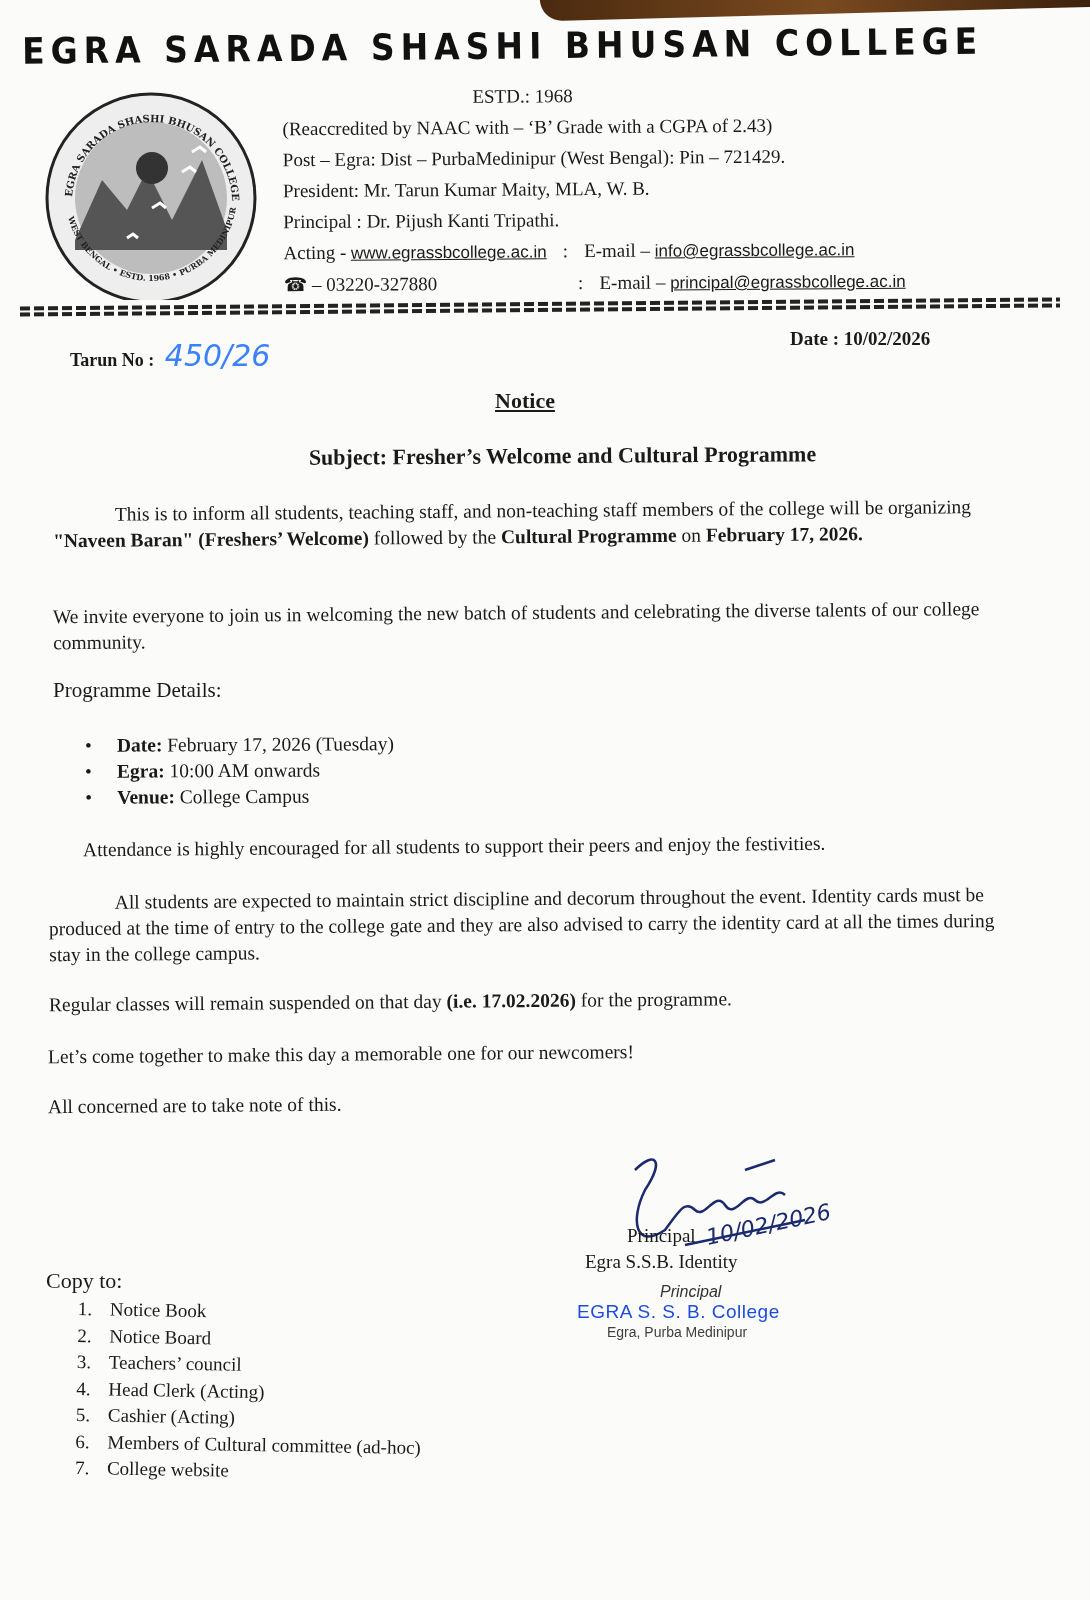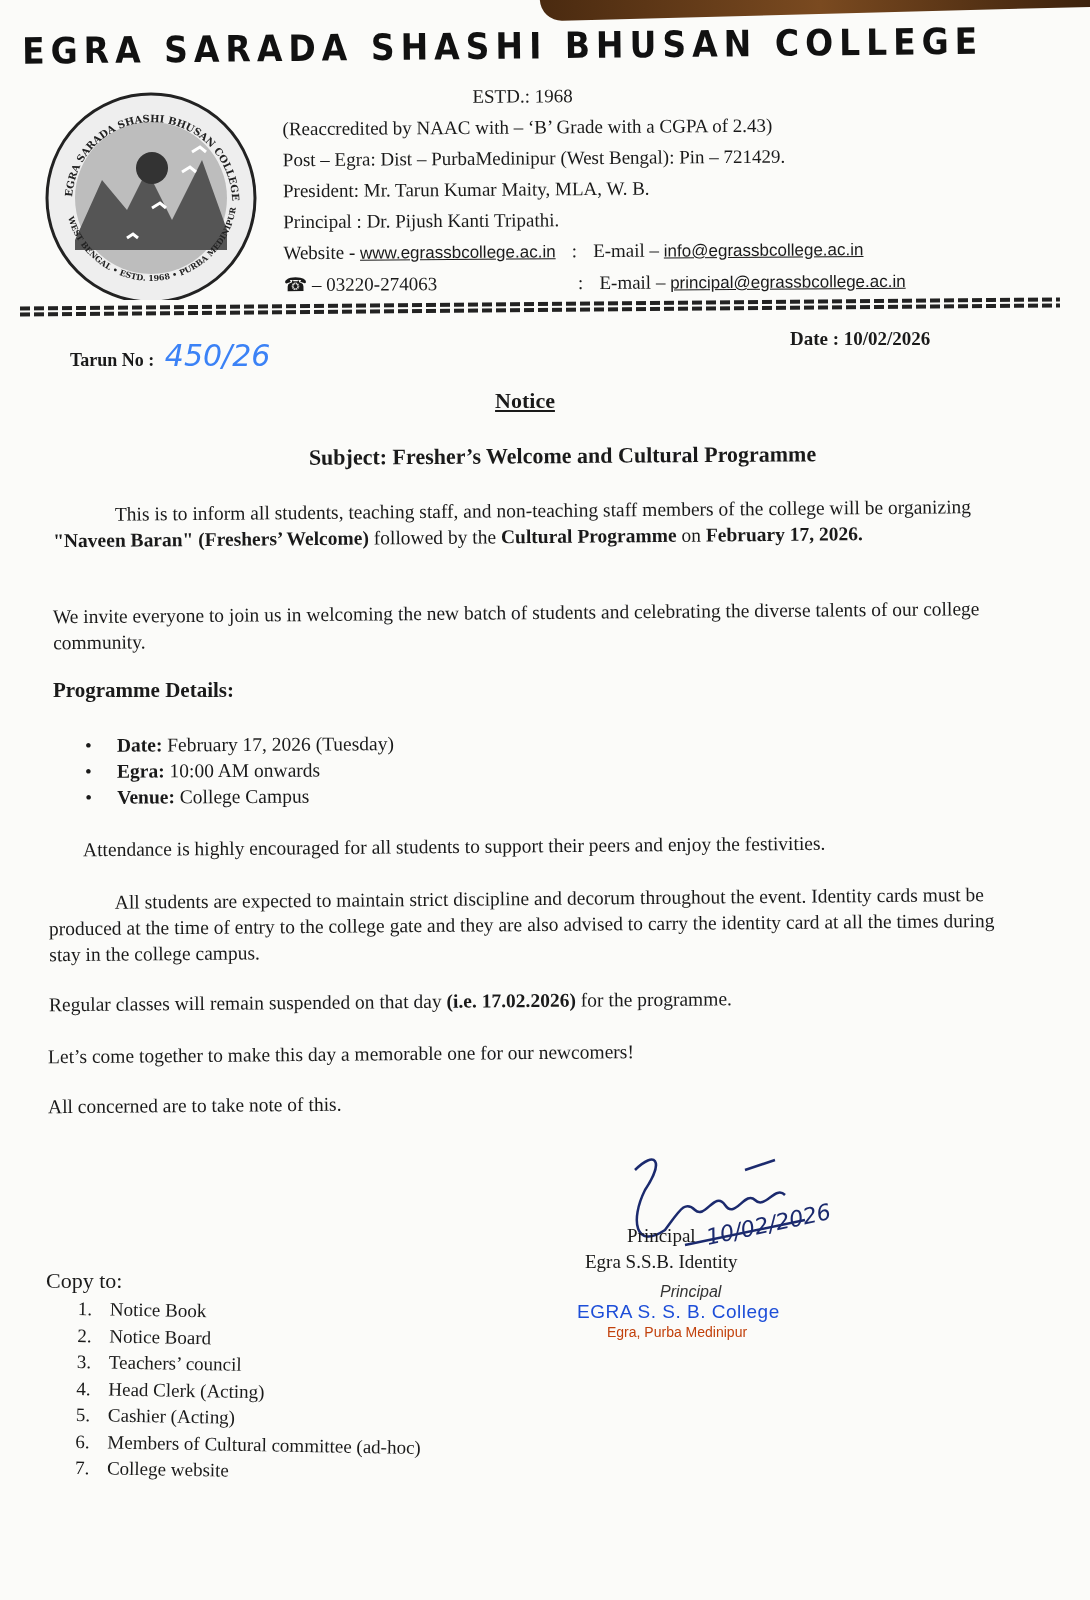--- a/index.html
+++ b/index.html
@@ -19,35 +19,35 @@
   .rule { position:absolute; left:20px; top:300px; width:1040px; height:20px; transform:rotate(-0.5deg); }
   .rule div { height:4px; margin:2px 0; background:repeating-linear-gradient(90deg,#222 0 10px,transparent 10px 14px); }
   .notice-no { position:absolute; left:70px; top:338px; font-weight:bold; font-size:18px; }
   .notice-no .hand { font-family:"DejaVu Sans", sans-serif; font-style:italic; font-weight:normal; font-size:30px; color:#3b82f6; margin-left:6px; }
   .date { position:absolute; left:790px; top:328px; font-weight:bold; font-size:19px; }
   .title { position:absolute; left:0; width:1050px; top:388px; text-align:center; font-weight:bold; font-size:22px; text-decoration:underline; }
   .subject { position:absolute; left:0; width:1125px; top:443px; text-align:center; font-weight:bold; font-size:22px; transform:rotate(-0.4deg); }
   .para { position:absolute; left:53px; width:965px; font-size:19.5px; line-height:26px; transform:rotate(-0.5deg); }
   .p1 { top:498px; text-indent:62px; }
   .p2 { top:600px; }
-  .h-details { position:absolute; left:53px; top:678px; font-weight:bold; font-size:21px; }
+  .h-details { position:absolute; left:53px; top:678px; font-weight:normal; font-size:21px; }
   .details { position:absolute; left:85px; top:732px; font-size:19.5px; line-height:26px; list-style:none; margin:0; padding:0; transform:rotate(-0.3deg); }
   .details li::before { content:"•"; display:inline-block; width:32px; }
   .p3 { top:833px; left:83px; }
   .p4 { top:886px; left:49px; text-indent:66px; }
   .p5 { top:988px; left:49px; }
   .p6 { top:1040px; left:48px; }
   .p7 { top:1090px; left:48px; }
   .sign-block { position:absolute; left:585px; top:1150px; width:300px; height:200px; }
   .signature { position:absolute; left:40px; top:0; }
   .sig-principal { position:absolute; left:42px; top:75px; font-size:19px; }
   .sig-college { position:absolute; left:0; top:101px; font-size:19px; }
   .stamp-principal { position:absolute; left:75px; top:133px; font-family:"Liberation Sans", sans-serif; font-style:italic; font-size:16px; color:#333; }
   .stamp-college { position:absolute; left:-8px; top:151px; font-family:"Liberation Sans", sans-serif; font-size:19px; color:#1d4ed8; letter-spacing:0.5px; }
-  .stamp-place { position:absolute; left:22px; top:174px; font-family:"Liberation Sans", sans-serif; font-size:14px; color:#c2410c; }
+  .stamp-place { position:absolute; left:22px; top:174px; font-family:"Liberation Sans", sans-serif; font-size:14px; color:#404040; }
   .hand-date { position:absolute; left:120px; top:62px; font-family:"DejaVu Sans", sans-serif; font-style:italic; font-size:22px; color:#1b2a6e; transform:rotate(-12deg); }
   .copy-to { position:absolute; left:46px; top:1268px; font-size:22px; }
   .copy-list { position:absolute; left:78px; top:1296px; margin:0; padding:0; list-style:none; font-size:19px; line-height:26.5px; transform:rotate(1deg); transform-origin:left top; }
   .copy-list li span.num { display:inline-block; width:32px; }
 </style>
 </head>
 <body>
 
 <div class="top-strip"></div>
 
@@ -71,27 +71,27 @@
   </text>
 </svg>
 
 <div class="header-lines">
   <div class="estd">ESTD.: 1968</div>
   <div>(Reaccredited by NAAC with – ‘B’  Grade with a CGPA of 2.43)</div>
   <div>Post – Egra:  Dist – PurbaMedinipur (West Bengal):  Pin – 721429.</div>
   <div>President: Mr. Tarun Kumar Maity, MLA, W. B.</div>
   <div>Principal :  Dr. Pijush Kanti Tripathi.</div>
   <div>
-    <span>Website - </span><span class="link">www.egrassbcollege.ac.in</span>
+    <span>Acting - </span><span class="link">www.egrassbcollege.ac.in</span>
     <span class="sep">:</span>
     <span>E-mail – </span><span class="link">info@egrassbcollege.ac.in</span>
   </div>
   <div>
     <span>☎</span>
-    <span>– 03220-274063</span>
+    <span>– 03220-327880</span>
     <span style="display:inline-block;width:120px"></span>
     <span class="sep">:</span>
     <span>E-mail – </span><span class="link">principal@egrassbcollege.ac.in</span>
   </div>
 </div>
 
 <div class="rule">
     <div></div>
     <div></div>
   </div>

